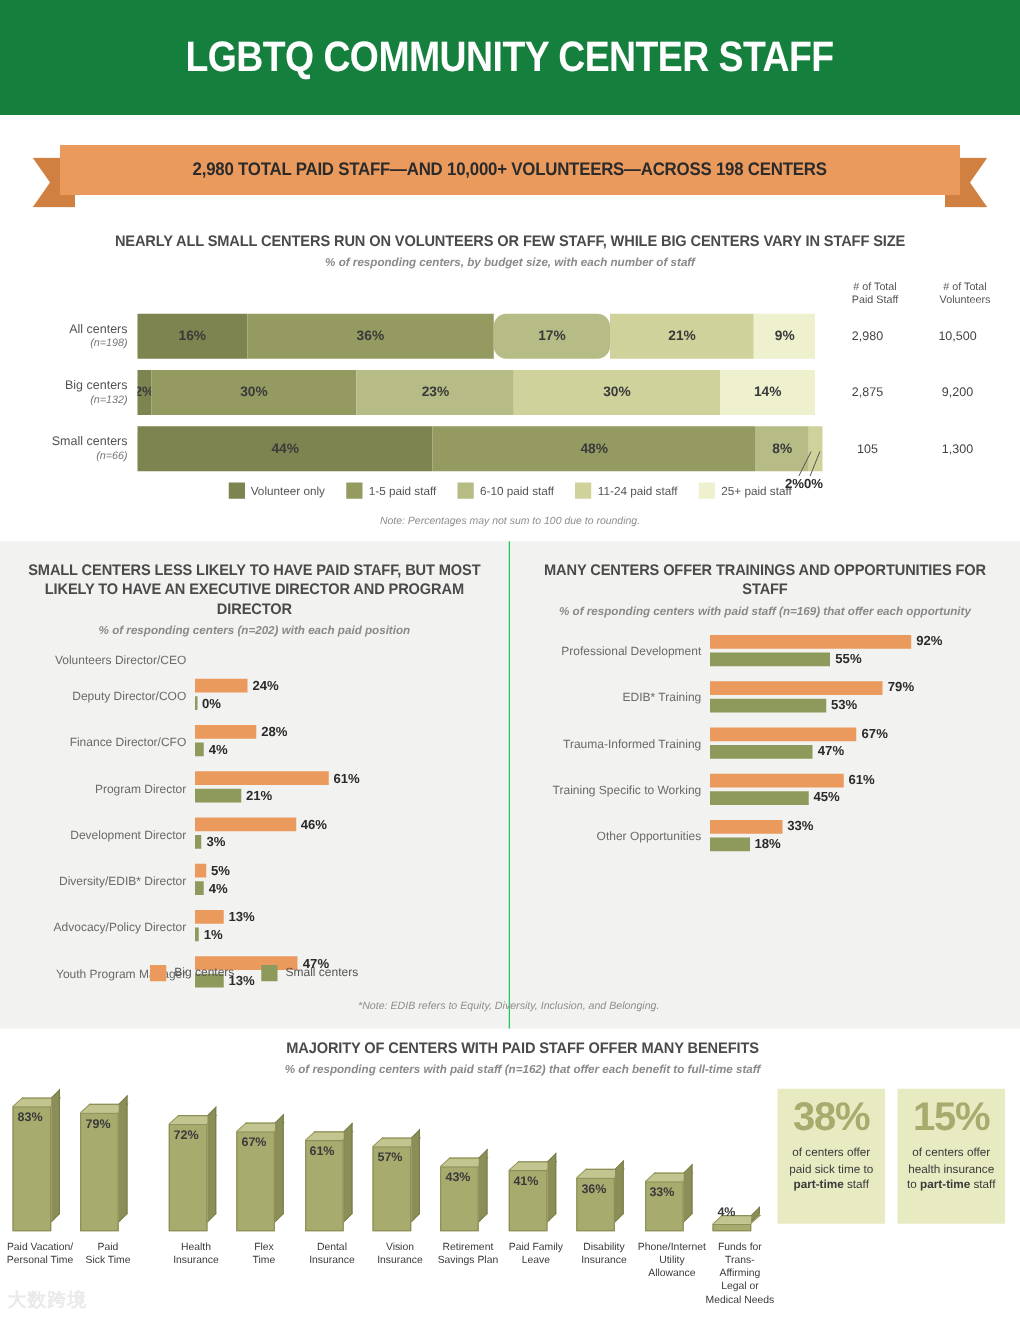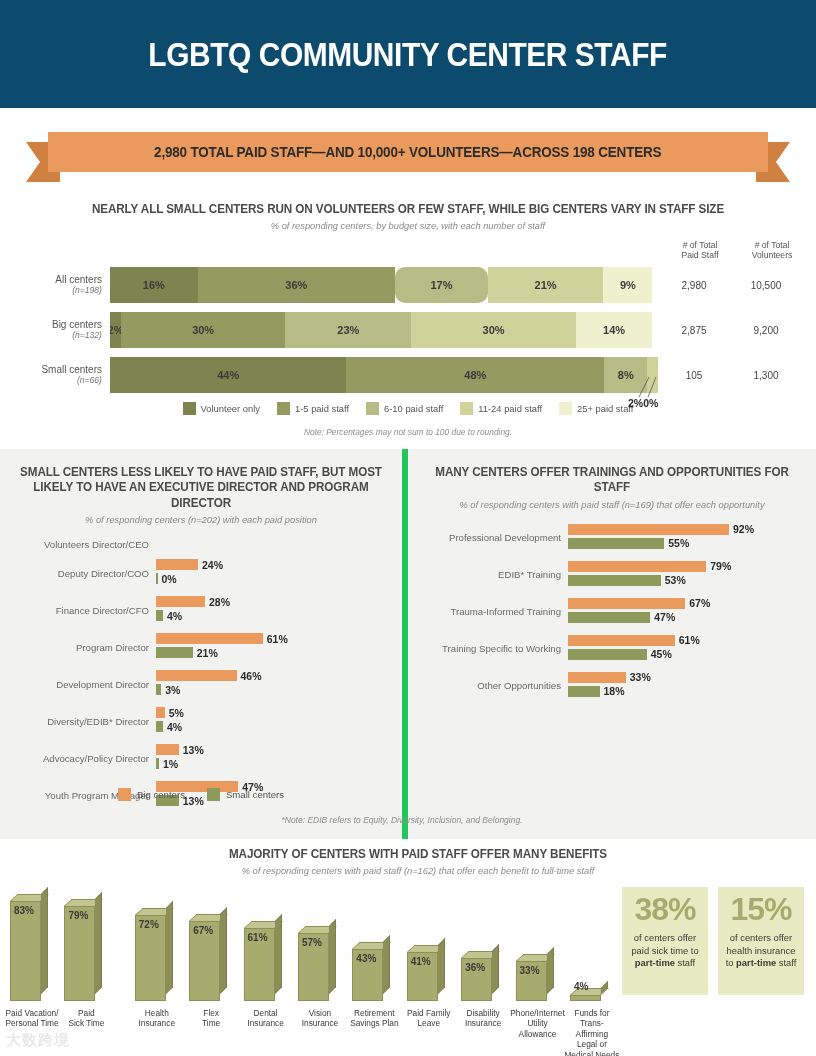--- a/index.html
+++ b/index.html
@@ -6,21 +6,21 @@
   body {
     width:816px; height:1056px;
     font-family:"Liberation Sans", sans-serif;
     background:#ffffff;
     overflow:hidden;
     position:relative;
   }
 
   
   .header {
-    height:108px; background:#0c4a6e;
+    height:92px; background:#15803d;
     display:flex; align-items:center; justify-content:center;
   }
   .header h1 {
     color:#ffffff; font-size:34px; font-weight:bold;
     letter-spacing:-0.5px; transform:scaleX(0.88);
     font-family:"Liberation Sans", sans-serif;
   }
 
   
   .ribbon-wrap { position:relative; height:62px; margin-top:16px; }
@@ -39,20 +39,21 @@
   }
 
   
   .sec-title {
     text-align:center; font-size:12.3px; font-weight:bold; color:#4a4a4a;
     letter-spacing:-0.1px; line-height:1.25; transform:scaleX(0.95);
   }
   .sec-sub {
     text-align:center; font-size:9.3px; color:#8a8a8a; font-style:italic;
     margin-top:4px;
+    font-weight:bold;
   }
 
   
   .sec1 { padding:16px 0 0 0; background:#ffffff; }
   .s1-cols {
     display:flex; justify-content:flex-end; padding-right:8px;
     margin-top:10px; font-size:8.6px; color:#555; text-align:center; line-height:1.15;
   }
   .s1-colhead { width:72px; }
   .s1-row { display:flex; align-items:center; margin-bottom:9px; }
@@ -79,21 +80,21 @@
     text-align:center; font-size:8.4px; color:#8e8e8e; font-style:italic;
     margin-top:12px;
   }
   .tiny-callout {
     position:absolute; font-size:10.5px; font-weight:bold; color:#2b2b2b;
   }
 
   
   .sec2 { display:flex; background:#f2f2f0; margin-top:12px; height:390px; }
   .panel { width:50%; padding:16px 10px 0 10px; position:relative; }
-  .panel.left { border-right:6px solid #22c55e; }
+  .panel.left { border-right:1px solid #22c55e; }
   .bar-group { margin-top:14px; }
   .bg-row { display:flex; align-items:center; margin-bottom:9px; }
   .bg-label {
     font-size:9.6px; color:#6a6a6a; text-align:right; padding-right:7px;
     line-height:1.15;
   }
   .panel.left .bg-label { width:146px; }
   .panel.right .bg-label { width:150px; }
   .bg-bars { flex:1; position:relative; }
   .bg-bar { height:11px; display:flex; align-items:center; margin-bottom:3px; }

